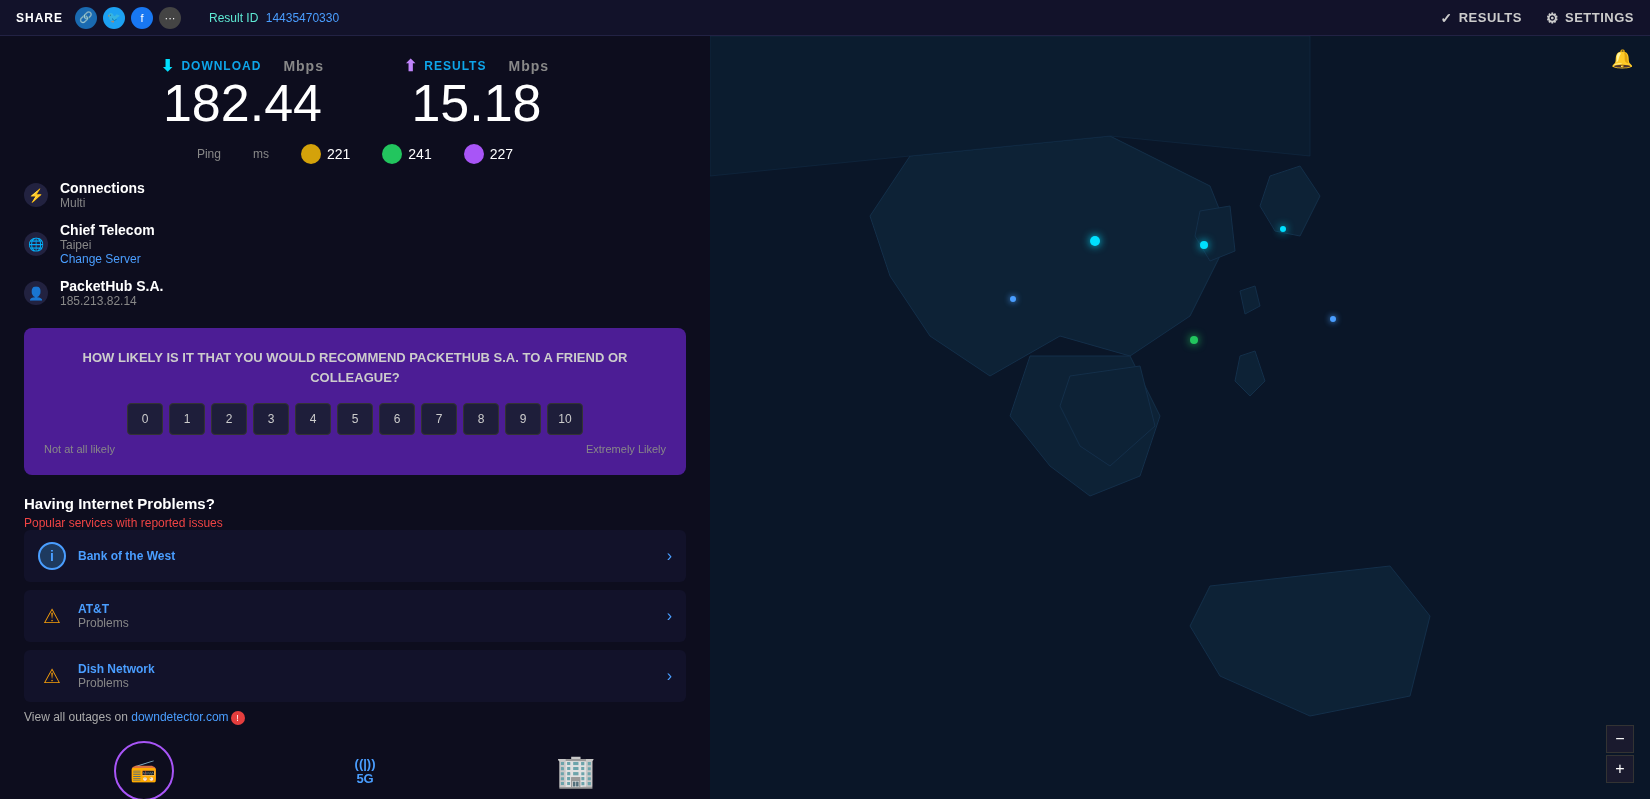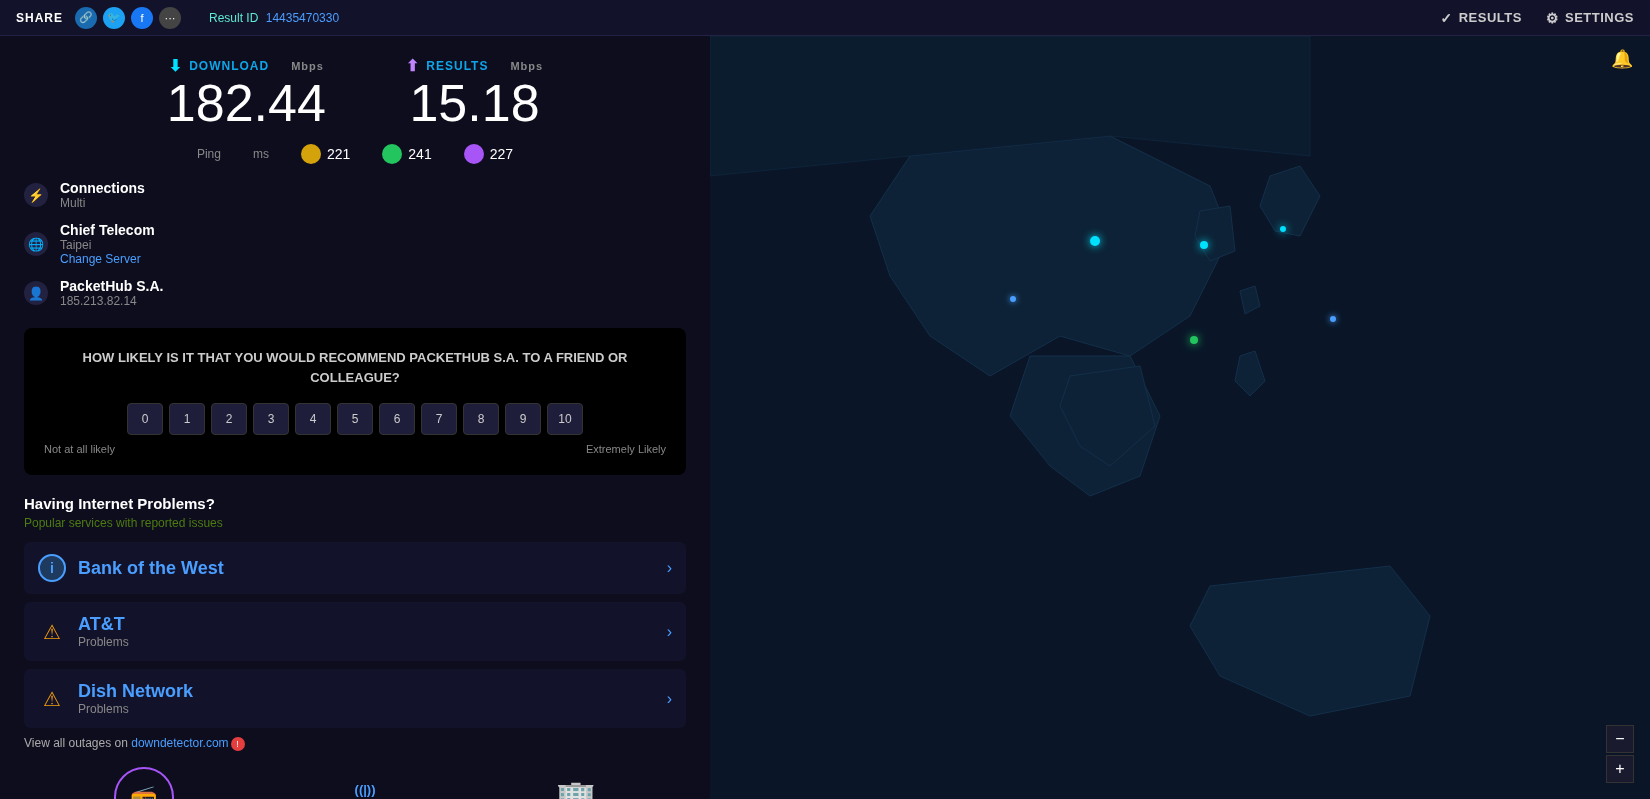--- a/index.html
+++ b/index.html
@@ -73,21 +73,21 @@
     }
     .speed-block { text-align: center; }
     .speed-label {
       font-size: 12px; font-weight: 700; letter-spacing: 1px;
       display: flex; align-items: center; gap: 6px;
       justify-content: center;
     }
     .speed-label .arrow-down { color: #00e0ff; font-size: 16px; }
     .speed-label .arrow-up { color: #c084fc; font-size: 16px; }
     .speed-label .label-text { color: #0ea5e9; }
-    .speed-label .unit { color: #888; font-size: 11px; margin-left: 16px; }
+    .speed-label .unit { color: #888; font-size: 14px; margin-left: 16px; }
     .speed-value { font-size: 52px; font-weight: 300; color: #fff; line-height: 1.1; }
 
     .ping-row {
       display: flex;
       justify-content: center;
       align-items: center;
       gap: 32px;
       margin-bottom: 16px;
     }
     .ping-label { font-size: 12px; color: #888; }
@@ -130,21 +130,21 @@
       background: #222240;
       display: flex; align-items: center; justify-content: center;
       font-size: 13px; color: #888;
     }
     .server-text .title { font-size: 14px; font-weight: 600; color: #fff; }
     .server-text .sub { font-size: 12px; color: #888; }
     .server-text .link { font-size: 12px; color: #4a9eff; cursor: pointer; }
 
     
     .recommend-section {
-      background: #000000;
+      background: #4c1d95;
       border-radius: 8px;
       padding: 20px;
       margin-bottom: 20px;
     }
     .recommend-title {
       font-size: 13px; font-weight: 700; color: #ccc;
       text-align: center; margin-bottom: 16px;
       line-height: 1.5;
     }
     .rating-row {
@@ -166,21 +166,21 @@
     .rating-labels {
       display: flex;
       justify-content: space-between;
       font-size: 11px;
       color: #888;
     }
 
     
     .problems-section { margin-bottom: 16px; }
     .problems-title { font-size: 15px; font-weight: 700; color: #fff; margin-bottom: 4px; }
-    .problems-sub { font-size: 12px; color: #4d7c0f; margin-bottom: 12px; }
+    .problems-sub { font-size: 12px; color: #ef4444; }
     .problem-item {
       display: flex; align-items: center; gap: 12px;
       background: #12122a;
       border-radius: 6px;
       padding: 12px 14px;
       margin-bottom: 8px;
       cursor: pointer;
     }
     .problem-icon-area { flex-shrink: 0; }
     .problem-icon-info {
@@ -188,21 +188,21 @@
       background: #1e3a5f; border: 2px solid #4a9eff;
       display: flex; align-items: center; justify-content: center;
       color: #4a9eff; font-size: 14px; font-weight: 700;
     }
     .problem-icon-warn {
       width: 28px; height: 28px;
       display: flex; align-items: center; justify-content: center;
       color: #f59e0b; font-size: 20px;
     }
     .problem-text { flex: 1; }
-    .problem-name { font-size: 18px; font-weight: 600; color: #4a9eff; cursor: pointer; }
+    .problem-name { font-size: 12px; font-weight: 600; color: #4a9eff; cursor: pointer; }
     .problem-status { font-size: 12px; color: #888; }
     .problem-arrow { color: #4a9eff; font-size: 16px; }
 
     .downdetector-link {
       font-size: 12px; color: #aaa;
       margin-top: 8px;
     }
     .downdetector-link a { color: #4a9eff; cursor: pointer; }
     .dd-badge {
       display: inline-block;

